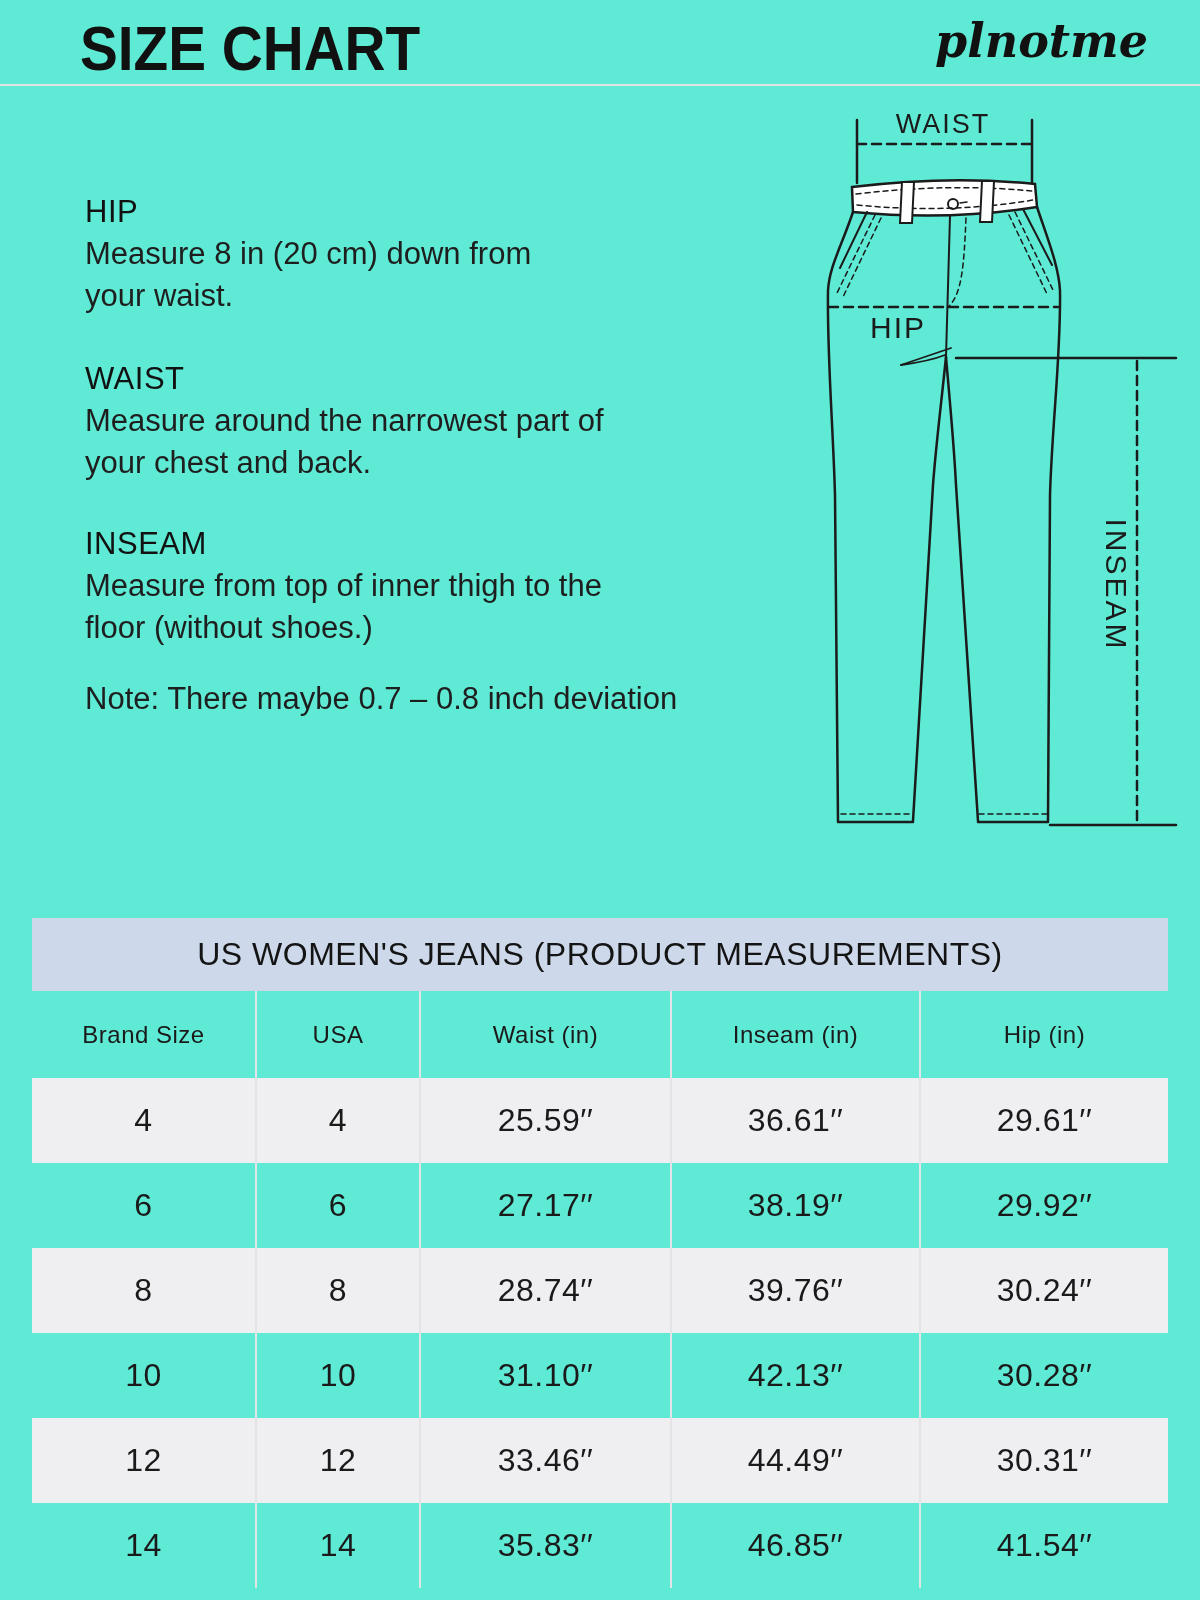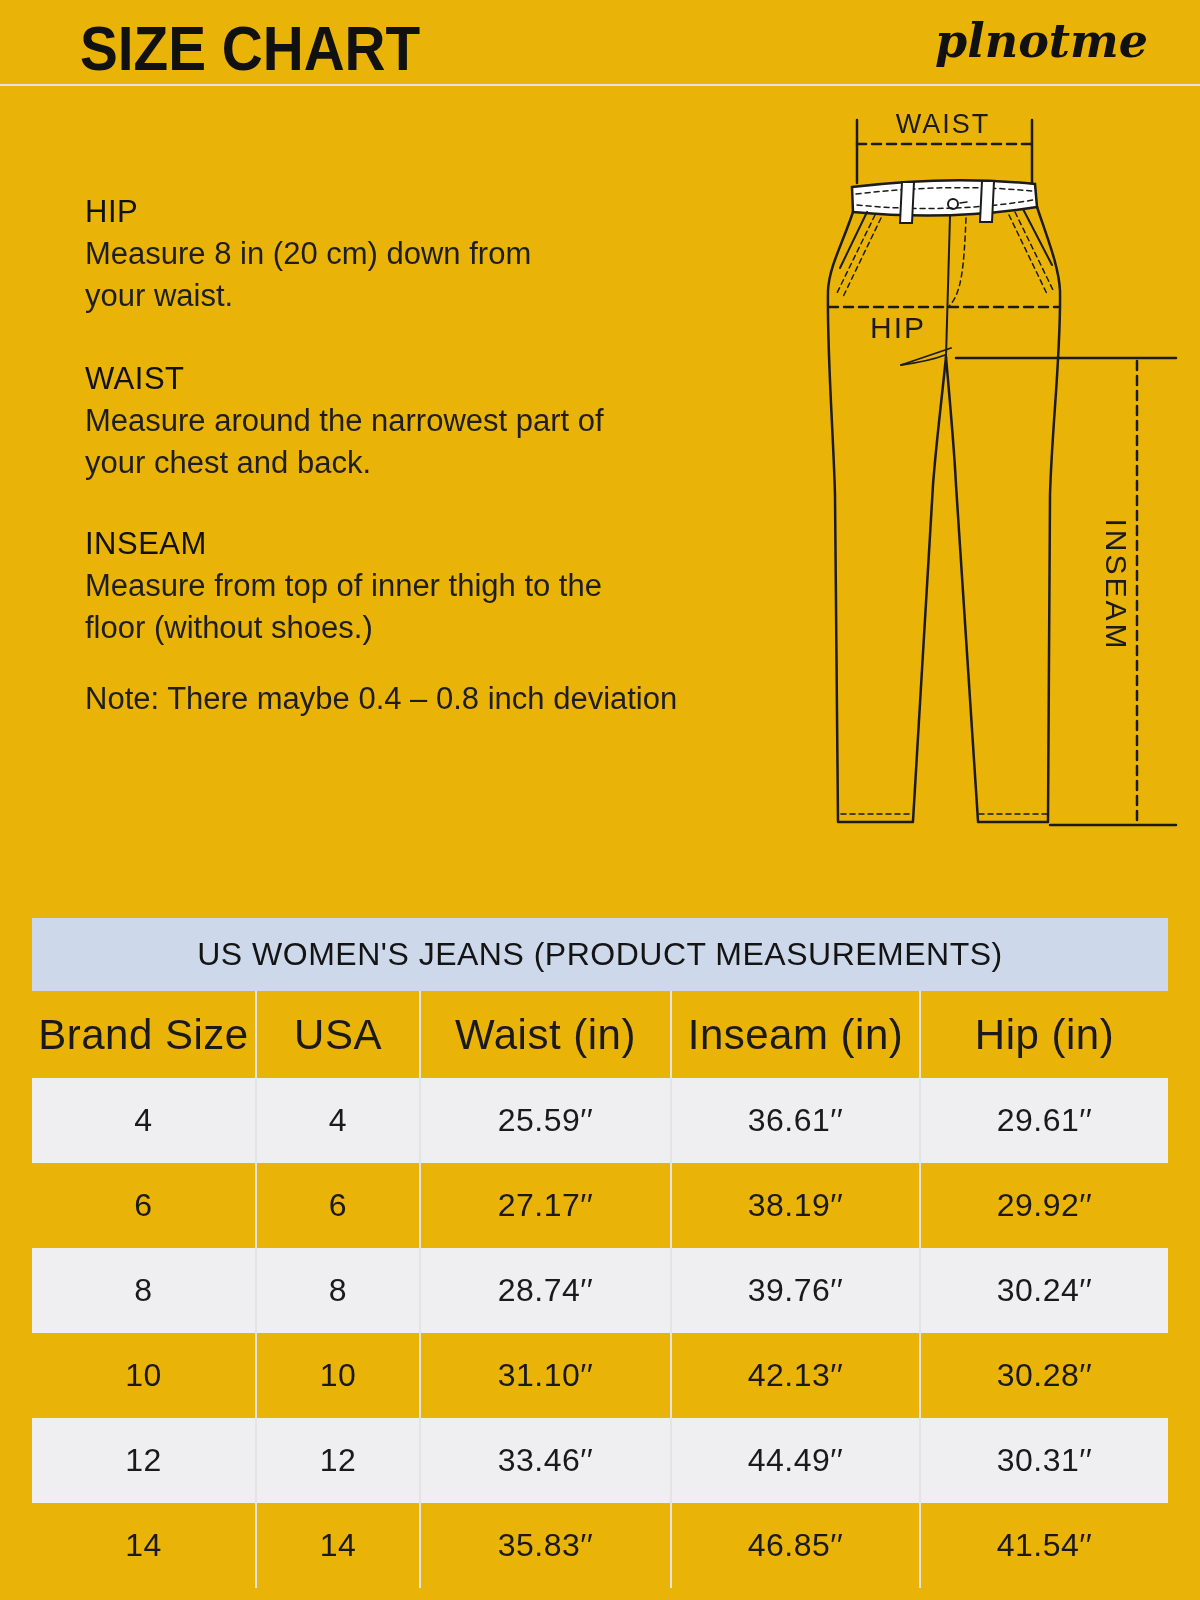--- a/index.html
+++ b/index.html
@@ -1,18 +1,18 @@
 <!DOCTYPE html>
 <html><head>
 <meta charset="utf-8">
 <style>
   * { margin:0; padding:0; box-sizing:border-box; }
   html,body { width:1200px; height:1600px; background:#ffffff; }
   body { font-family:"Liberation Sans","DejaVu Sans",sans-serif; color:#1b1b1b; position:relative; }
-  .page { position:absolute; inset:0; width:1200px; height:1600px; background:#eab308; overflow:hidden; }
+  .page { position:absolute; inset:0; width:1200px; height:1600px; background:#5eead4; overflow:hidden; }
 
   
   .title { position:absolute; left:80px; top:12px; font-size:63px; font-weight:700; letter-spacing:0px;
            transform:scaleX(0.9); transform-origin:left center; color:#111; white-space:nowrap; }
   .logo  { position:absolute; right:52px; top:14px; font-family:"DejaVu Serif","Liberation Serif",serif;
            font-style:italic; font-weight:700; font-size:46px; color:#111;margin-left:8px; }
   .divider { position:absolute; left:0; top:84px; width:1200px; height:2px; background:#e3e3e3; }
 
   
   .block { position:absolute; left:85px; width:710px; font-size:31px; line-height:42px; color:#1e1e1e; }
@@ -30,21 +30,21 @@
   .tbl { position:absolute; left:32px; top:870px; width:1136px;margin-top:48px; }
   .banner { height:73px; background:#cdd9ea; display:flex; align-items:center; justify-content:center;
             font-size:32px; letter-spacing:0.5px; color:#141414; }
   .grid-row { display:grid; grid-template-columns:223px 164px 251px 249px 249px; }
   .thead { height:87px; }
   .trow  { height:85px; }
   .trow.alt { background:#efeff1; }
   .cell { display:flex; align-items:center; justify-content:center; font-size:32px; color:#1a1a1a;
           letter-spacing:0.5px; }
   .cell.sep { border-left:2px solid #e4e4e6;text-align:right; }
-  .thead .cell { font-size:42px; }
+  .thead .cell { font-size:24px; }
 </style>
 </head>
 <body>
 
 <div class="page">
 
   <div class="title">SIZE CHART</div>
   <div class="logo">plnotme</div>
   <div class="divider"></div>
 
@@ -60,21 +60,21 @@
     <div class="ln">your chest and back.</div>
   </div>
 
   <div class="block" id="block-inseam">
     <div class="h">INSEAM</div>
     <div class="ln">Measure from top of inner thigh to the</div>
     <div class="ln">floor (without shoes.)</div>
   </div>
 
   <div class="block" id="block-note">
-    <div class="ln">Note: There maybe 0.4 – 0.8 inch deviation</div>
+    <div class="ln">Note: There maybe 0.7 – 0.8 inch deviation</div>
   </div>
 
   <svg class="diagram" viewBox="0 0 390 745" fill="none" stroke="#1b1b1b" stroke-linecap="round">
 
     <text x="153" y="38" text-anchor="middle" font-size="27" letter-spacing="2" fill="#1b1b1b" stroke="none" font-family="Liberation Sans, DejaVu Sans, sans-serif">WAIST</text>
     <line x1="67" y1="25" x2="67" y2="88" stroke-width="2.5"></line>
     <line x1="242" y1="25" x2="242" y2="88" stroke-width="2.5"></line>
     <line x1="67" y1="49" x2="242" y2="49" stroke-width="2.5" stroke-dasharray="9 6"></line>
 
     <path d="M 62,92 Q 160,80 245,89 L 247,112 Q 160,126 63,117 Z" fill="#ffffff" stroke-width="2.5"></path>

